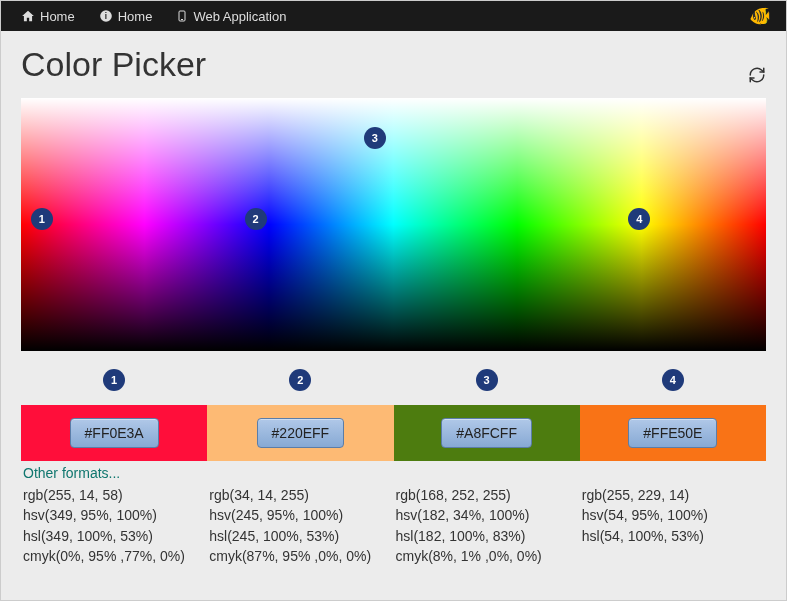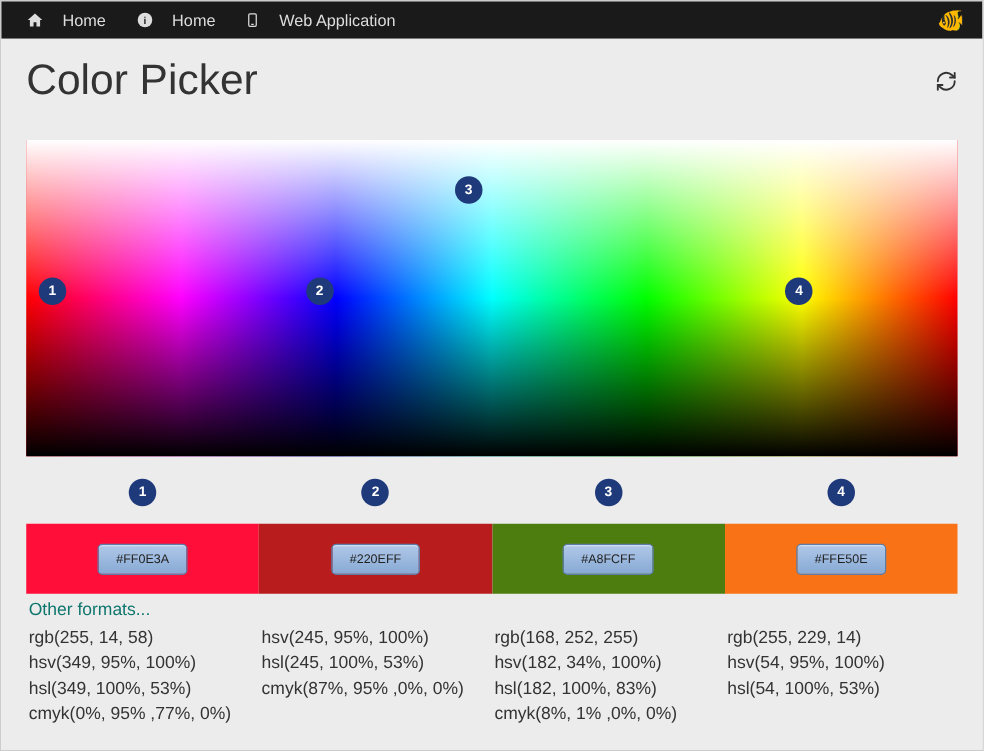--- a/index.html
+++ b/index.html
@@ -1,33 +1,33 @@
 <!DOCTYPE html>
 <html><head>
 <meta charset="utf-8">
 <style>
 * { box-sizing: border-box; margin: 0; padding: 0; }
 body { font-family: "Helvetica Neue", Helvetica, Arial, sans-serif; background: #fff; width: 787px; height: 601px; overflow: hidden; border: 1px solid #ccc; position: relative; }
 .navbar { background: #1a1a1a; height: 30px; display: flex; align-items: center; padding: 0 8px; color: #ddd; font-size: 13px; }
-.nav-item { display: flex; align-items: center; gap: 15px; padding: 0 12px; cursor: pointer; height: 100%; }
+.nav-item { display: flex; align-items: center; gap: 5px; padding: 0 12px; cursor: pointer; height: 100%; }
 .nav-icon { display: inline-flex; align-items: center; }
 .nav-right { margin-left: auto; display: flex; align-items: center; padding-right: 6px; }
 .fish { font-size: 18px; }
 .content { background: #ececec; padding: 14px 20px 20px 20px; height: calc(100% - 30px); position: relative; }
-.header-row { display: flex; align-items: center; justify-content: space-between; margin-bottom: 28px; gap: 30px; }
+.header-row { display: flex; align-items: flex-end; justify-content: space-between; margin-bottom: 14px; gap: 30px; }
 .page-title { font-size: 34px; font-weight: 500; color: #333; }
 .refresh { cursor: pointer; color: #333; }
 .gradient-area { width: 100%; height: 253px; position: relative; background: linear-gradient(to bottom, rgba(255,255,255,1) 0%, rgba(255,255,255,0) 50%, rgba(0,0,0,0) 50%, rgba(0,0,0,1) 100%), linear-gradient(to right, #ff0000 0%, #ff00ff 16.6%, #0000ff 33.3%, #00ffff 50%, #00ff00 66.6%, #ffff00 83.3%, #ff0000 100%); margin-bottom: 18px; }
 .marker { position: absolute; width: 22px; height: 22px; border-radius: 50%; background: #1f3a7a; color: #fff; font-size: 11px; font-weight: bold; display: flex; align-items: center; justify-content: center; transform: translate(-50%, -50%); }
 .swatch-row { display: flex; margin-bottom: 6px; position: relative; }
 .swatch-col { flex: 1; position: relative; text-align: center; }
 .badge { width: 22px; height: 22px; border-radius: 50%; background: #1f3a7a; color: #fff; font-size: 11px; font-weight: bold; display: inline-flex; align-items: center; justify-content: center; margin-bottom: 8px; }
 .swatches { display: flex; }
 .swatch { flex: 1; height: 56px; display: flex; align-items: center; justify-content: center; }
-.hex-btn { background: linear-gradient(#b0c8e8, #87a9d4); border: 1px solid #5b7da8; border-radius: 4px; padding: 6px 14px; font-size: 10px; color: #222; cursor: pointer; box-shadow: inset 0 1px 0 rgba(255,255,255,.4); }
+.hex-btn { background: linear-gradient(#b0c8e8, #87a9d4); border: 1px solid #5b7da8; border-radius: 4px; padding: 6px 14px; font-size: 14px; color: #222; cursor: pointer; box-shadow: inset 0 1px 0 rgba(255,255,255,.4); }
 .other-link { color: #0f766e; font-size: 14px; cursor: pointer; display: inline-block; margin: 4px 0 4px 2px; }
 .formats-row { display: flex; justify-content: space-between; }
 .format-col { flex: 1; font-size: 14px; color: #333; line-height: 1.45; padding-left: 2px; }
 svg { display: block; }
 </style>
 </head>
 <body>
 
 <div class="navbar">
   <div class="nav-item">
@@ -84,41 +84,42 @@
   <div class="swatch-row" id="badge-row">
       <div class="swatch-col"><div class="badge">1</div></div>
       <div class="swatch-col"><div class="badge">2</div></div>
       <div class="swatch-col"><div class="badge">3</div></div>
       <div class="swatch-col"><div class="badge">4</div></div>
     </div>
   <div class="swatches" id="swatches">
       <div class="swatch" style="background: rgb(255, 14, 58);">
         <button class="hex-btn">#FF0E3A</button>
       </div>
-      <div class="swatch" style="background: #b91c1c;">
+      <div class="swatch" style="background: #fdba74;">
         <button class="hex-btn">#220EFF</button>
       </div>
       <div class="swatch" style="background: #4d7c0f;">
         <button class="hex-btn">#A8FCFF</button>
       </div>
       <div class="swatch" style="background: #f97316;">
         <button class="hex-btn">#FFE50E</button>
       </div>
     </div>
 
   <a class="other-link">Other formats...</a>
 
   <div class="formats-row" id="formats">
       <div class="format-col">
         <div>rgb(255, 14, 58)</div>
         <div>hsv(349, 95%, 100%)</div>
         <div>hsl(349, 100%, 53%)</div>
         <div>cmyk(0%, 95% ,77%, 0%)</div>
       </div>
       <div class="format-col">
+        <div>rgb(34, 14, 255)</div>
         <div>hsv(245, 95%, 100%)</div>
         <div>hsl(245, 100%, 53%)</div>
         <div>cmyk(87%, 95% ,0%, 0%)</div>
       </div>
       <div class="format-col">
         <div>rgb(168, 252, 255)</div>
         <div>hsv(182, 34%, 100%)</div>
         <div>hsl(182, 100%, 83%)</div>
         <div>cmyk(8%, 1% ,0%, 0%)</div>
       </div>

